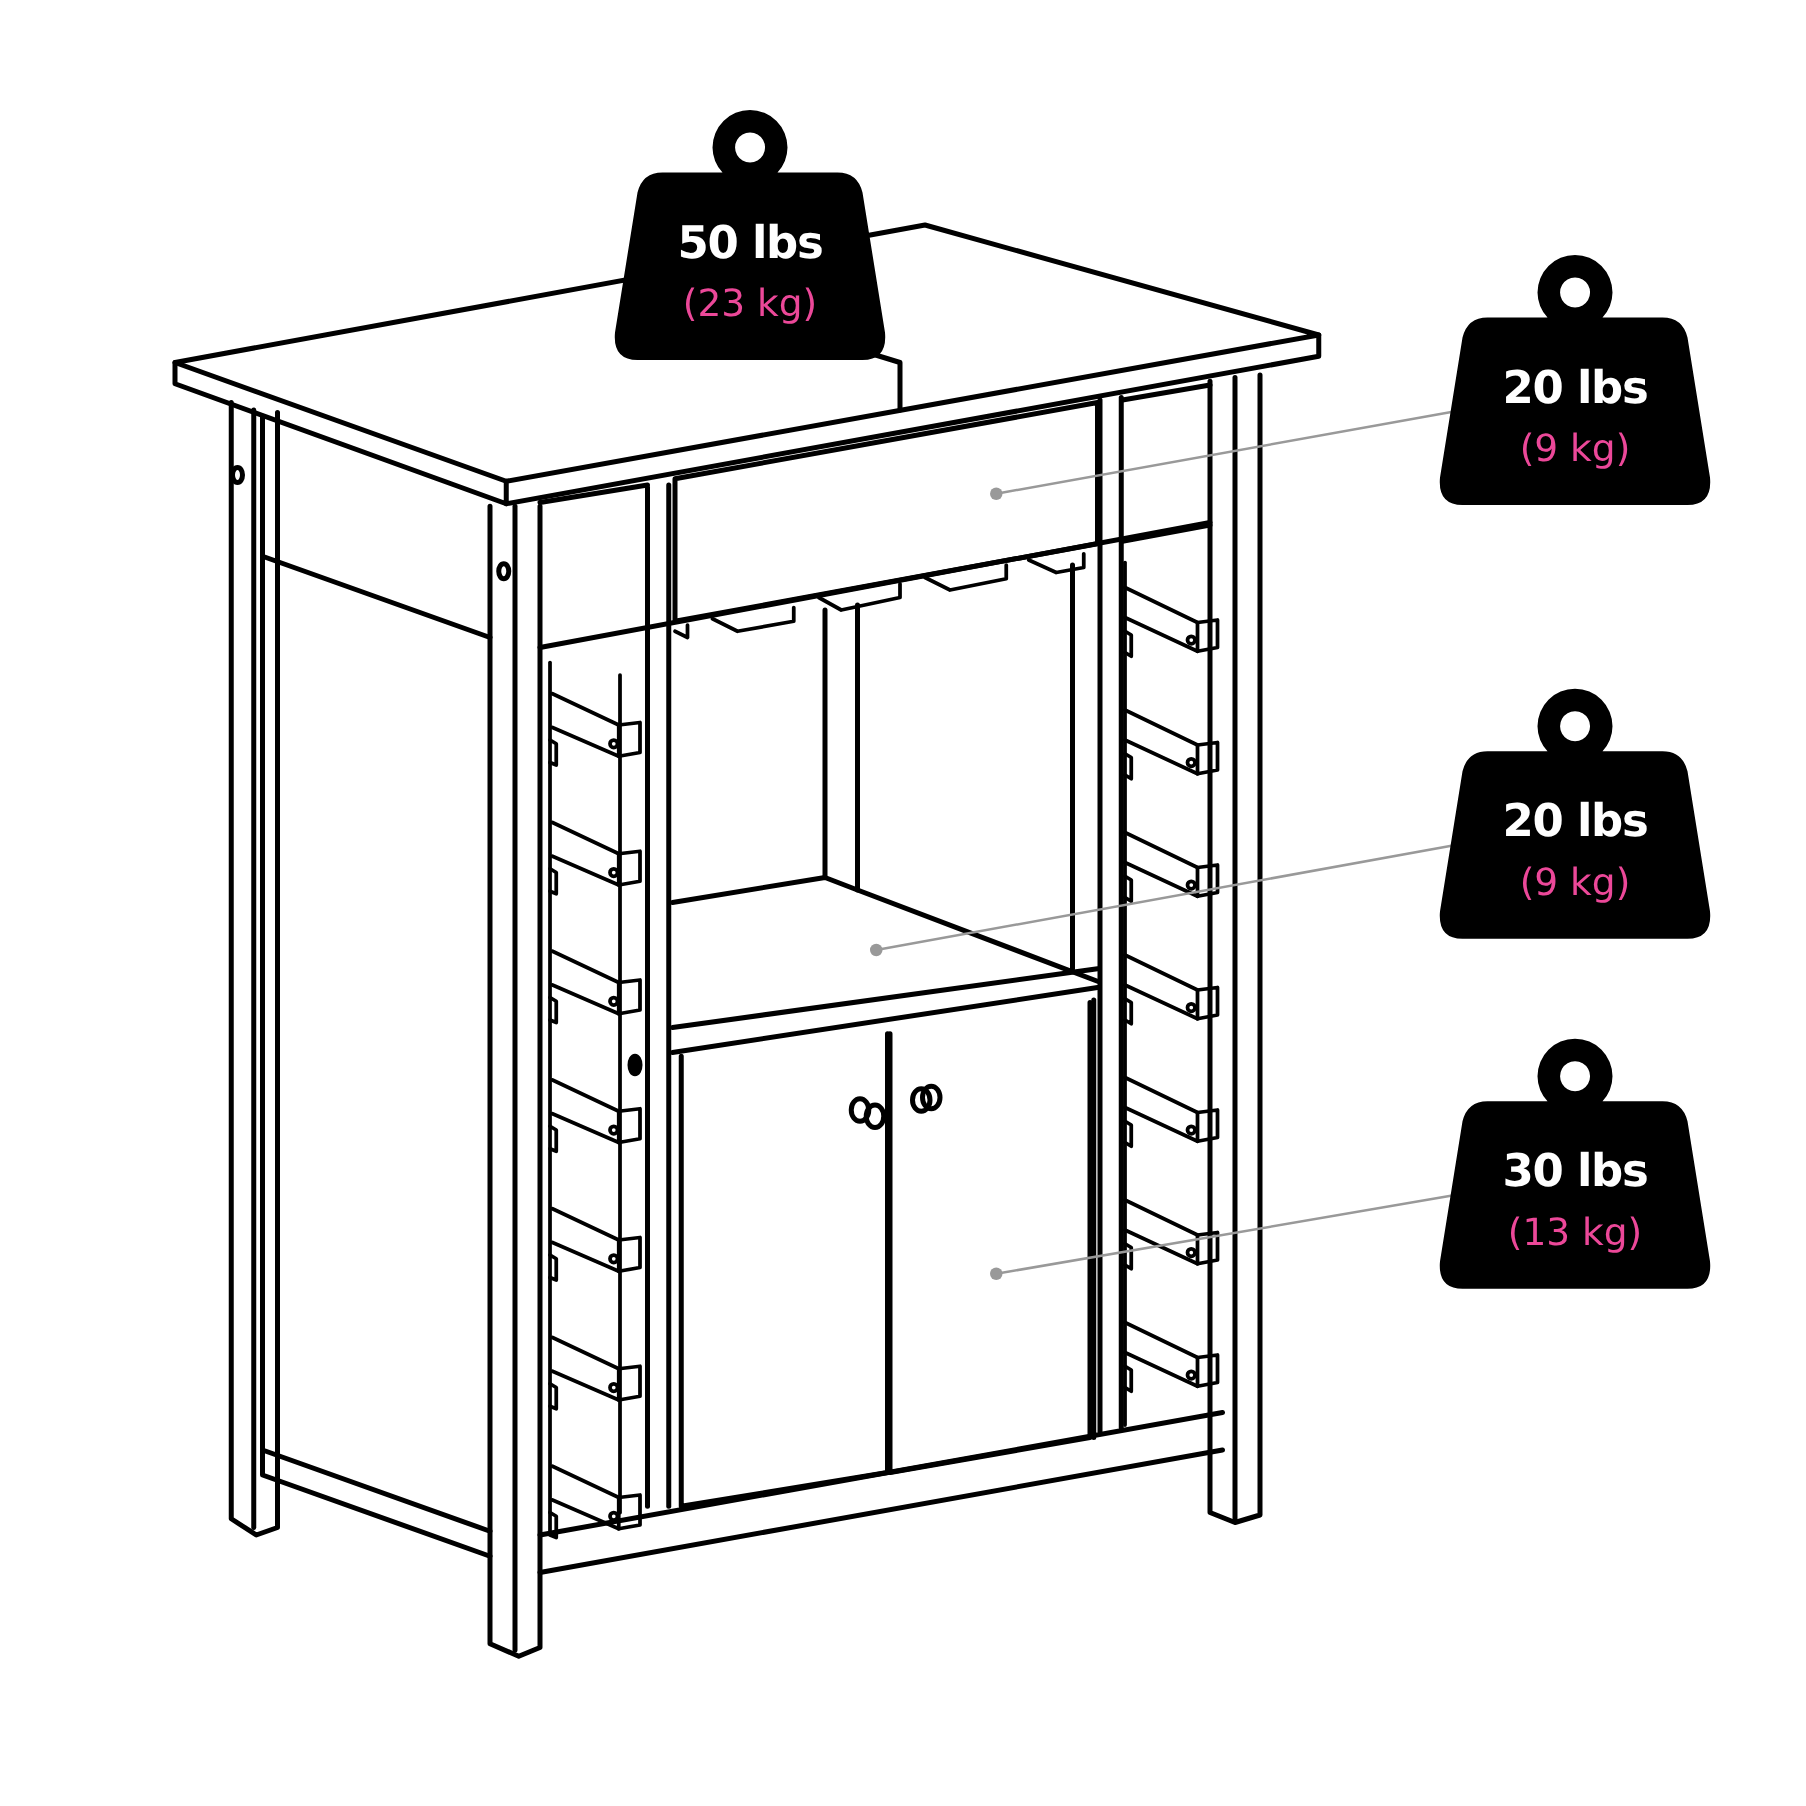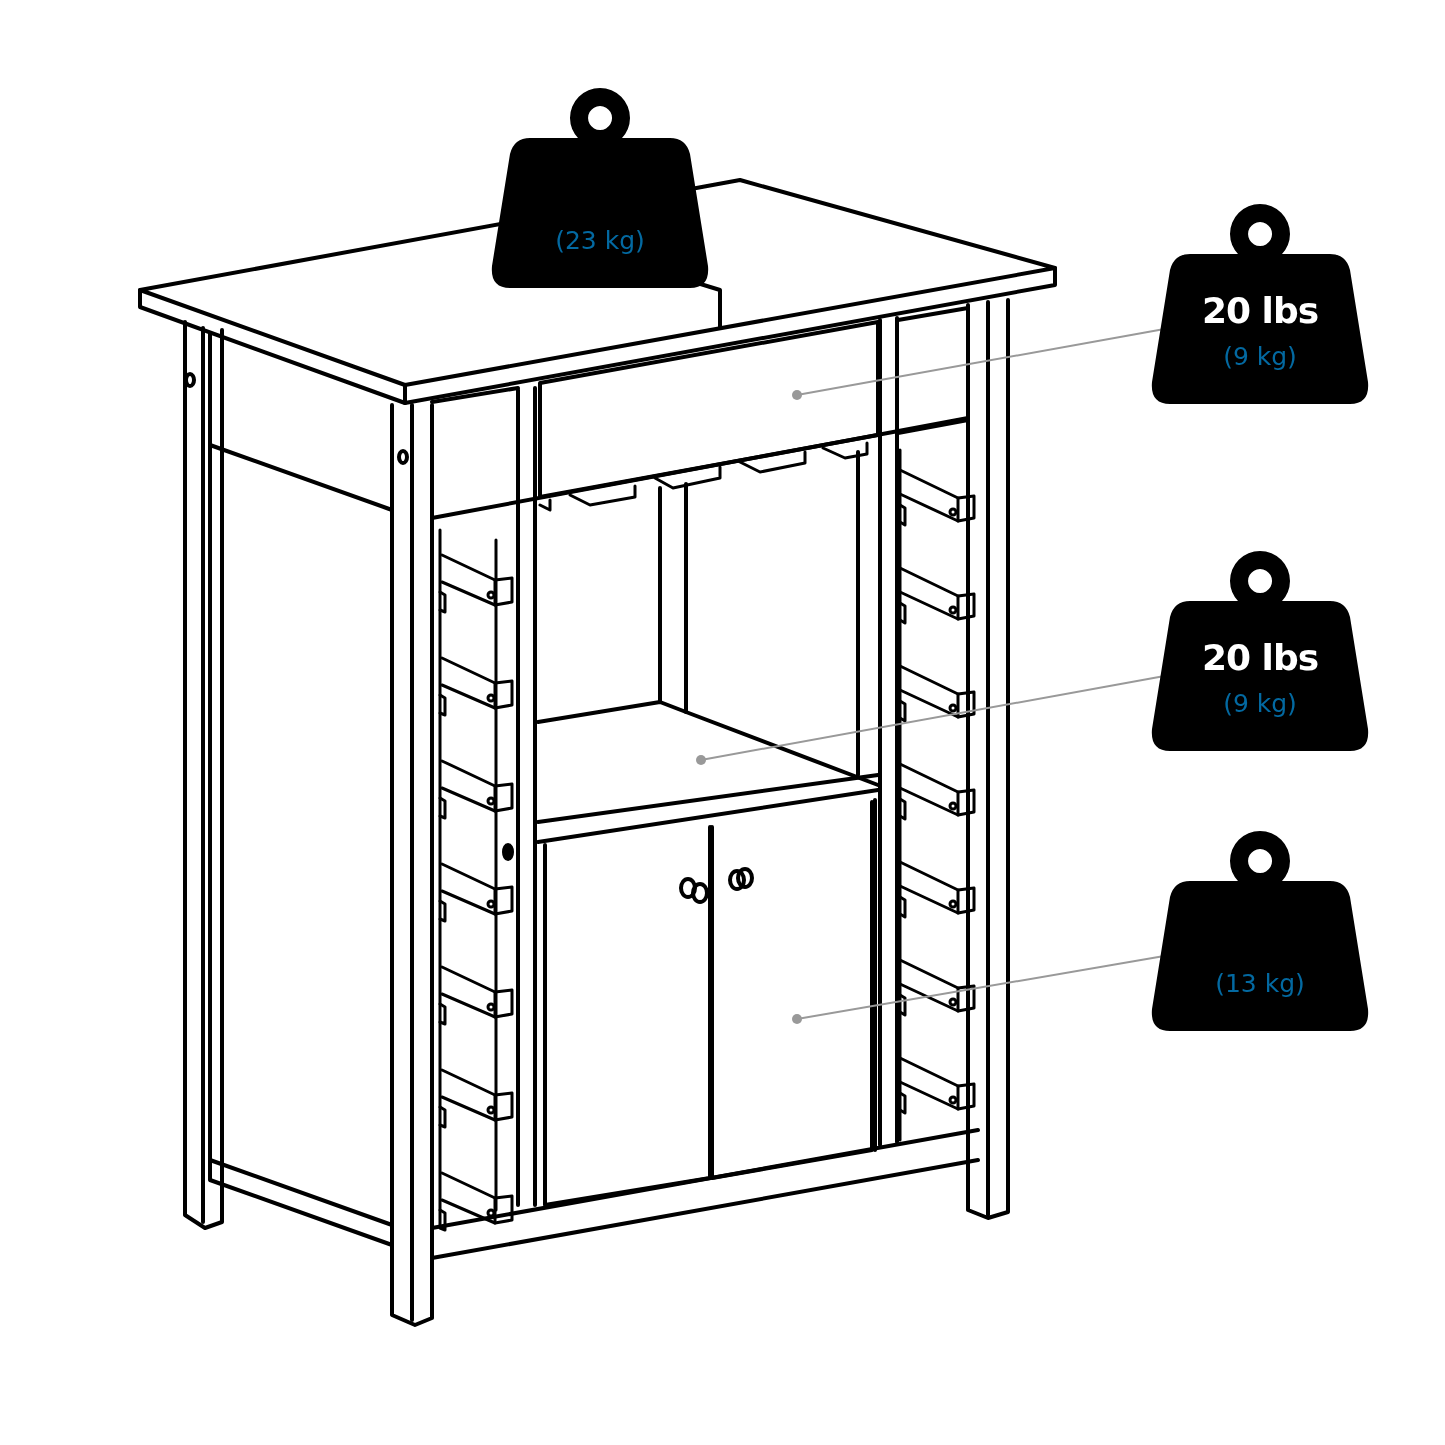--- a/index.html
+++ b/index.html
@@ -1,21 +1,21 @@
 <!DOCTYPE html>
 <html><head>
 <meta charset="utf-8">
 <style>
   html,body{margin:0;padding:0;background:#ffffff;}
   body{width:1445px;height:1445px;position:relative;overflow:hidden;font-family:"Liberation Sans",sans-serif;}
   #drawing{position:absolute;left:0;top:0;width:1445px;height:1445px;}
   .weight{position:absolute;width:220px;height:210px;}
   .weight svg{position:absolute;left:0;top:0;width:220px;height:210px;}
   .wt-lbs{position:absolute;left:0;width:220px;text-align:center;color:#fff;font-weight:bold;font-size:36px;font-family:"DejaVu Sans",sans-serif;letter-spacing:-1px;}
-  .wt-kg{position:absolute;left:0;width:220px;text-align:center;color:#0369a1;font-size:25px;font-family:"DejaVu Sans",sans-serif;}
+  .wt-kg{position:absolute;left:0;width:220px;text-align:center;color:#ec4899;font-size:30px;font-family:"DejaVu Sans",sans-serif;}
 </style>
 </head>
 <body>
 
 <svg id="drawing" viewBox="0 0 1445 1445" xmlns="http://www.w3.org/2000/svg">
   <g fill="none" stroke="#000" stroke-width="4" stroke-linejoin="round" stroke-linecap="round">
 
     <g>
       <path d="M140 290 L740 180 L1055 268 L405 385 Z" fill="#fff"></path>
       <path d="M140 290 L140 307 L405 403 L405 385"></path>
@@ -142,20 +142,21 @@
       <circle cx="701" cy="760" r="5" stroke="none"></circle>
     <path d="M797 1019 L1170 955"></path>
       <circle cx="797" cy="1019" r="5" stroke="none"></circle>
   </g>
 </svg>
 
 <div class="weight" style="left:490px;top:82px;">
   <svg viewBox="0 0 220 210">
       <path d="M110 6 a30 30 0 0 1 30 30 a30 30 0 0 1 -8 20 L180 56 Q196 56 200 72 L218 184 Q220 206 200 206 L20 206 Q0 206 2 184 L20 72 Q24 56 40 56 L88 56 a30 30 0 0 1 -8 -20 a30 30 0 0 1 30 -30 Z M110 24 a12 12 0 1 0 0.1 0 Z" fill="#000" fill-rule="evenodd"></path>
     </svg>
+  <div class="wt-lbs" style="top:92px;">50 lbs</div>
   <div class="wt-kg" style="top:144px;">(23 kg)</div>
 </div>
 
 <div class="weight" style="left:1150px;top:198px;">
   <svg viewBox="0 0 220 210">
       <path d="M110 6 a30 30 0 0 1 30 30 a30 30 0 0 1 -8 20 L180 56 Q196 56 200 72 L218 184 Q220 206 200 206 L20 206 Q0 206 2 184 L20 72 Q24 56 40 56 L88 56 a30 30 0 0 1 -8 -20 a30 30 0 0 1 30 -30 Z M110 24 a12 12 0 1 0 0.1 0 Z" fill="#000" fill-rule="evenodd"></path>
     </svg>
   <div class="wt-lbs" style="top:92px;">20 lbs</div>
   <div class="wt-kg" style="top:144px;">(9 kg)</div>
 </div>
@@ -165,14 +166,15 @@
       <path d="M110 6 a30 30 0 0 1 30 30 a30 30 0 0 1 -8 20 L180 56 Q196 56 200 72 L218 184 Q220 206 200 206 L20 206 Q0 206 2 184 L20 72 Q24 56 40 56 L88 56 a30 30 0 0 1 -8 -20 a30 30 0 0 1 30 -30 Z M110 24 a12 12 0 1 0 0.1 0 Z" fill="#000" fill-rule="evenodd"></path>
     </svg>
   <div class="wt-lbs" style="top:92px;">20 lbs</div>
   <div class="wt-kg" style="top:144px;">(9 kg)</div>
 </div>
 
 <div class="weight" style="left:1150px;top:825px;">
   <svg viewBox="0 0 220 210">
       <path d="M110 6 a30 30 0 0 1 30 30 a30 30 0 0 1 -8 20 L180 56 Q196 56 200 72 L218 184 Q220 206 200 206 L20 206 Q0 206 2 184 L20 72 Q24 56 40 56 L88 56 a30 30 0 0 1 -8 -20 a30 30 0 0 1 30 -30 Z M110 24 a12 12 0 1 0 0.1 0 Z" fill="#000" fill-rule="evenodd"></path>
     </svg>
+  <div class="wt-lbs" style="top:92px;">30 lbs</div>
   <div class="wt-kg" style="top:144px;">(13 kg)</div>
 </div>
 
 </body></html>

